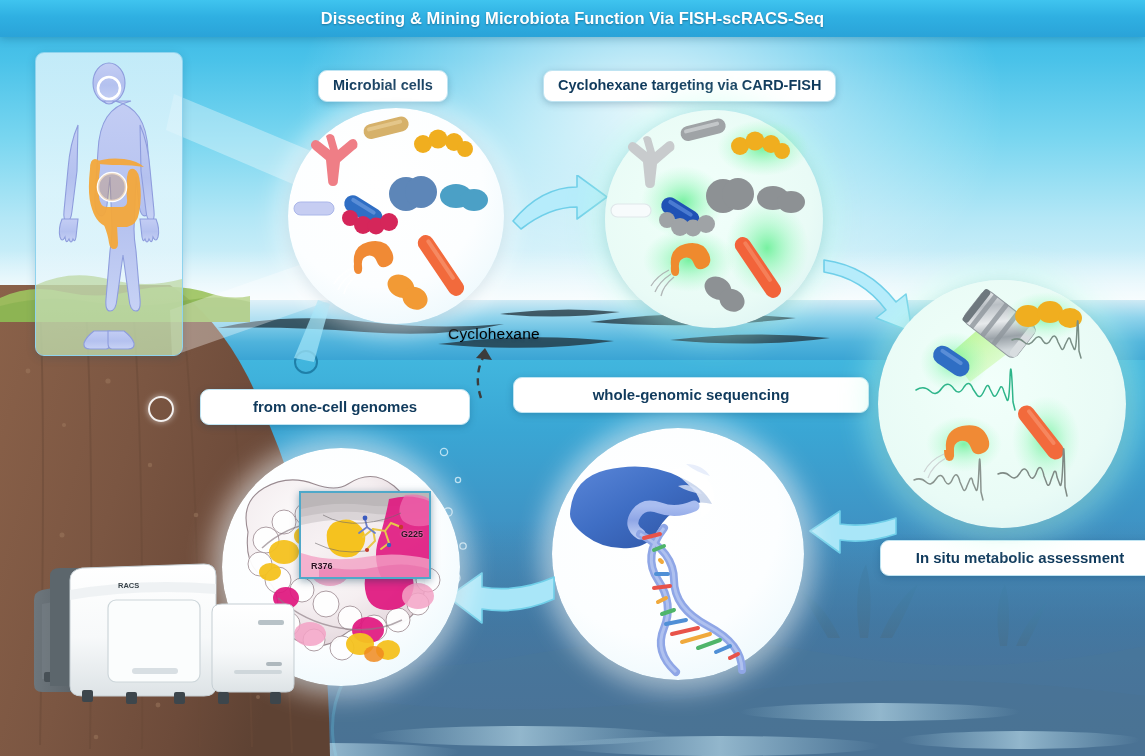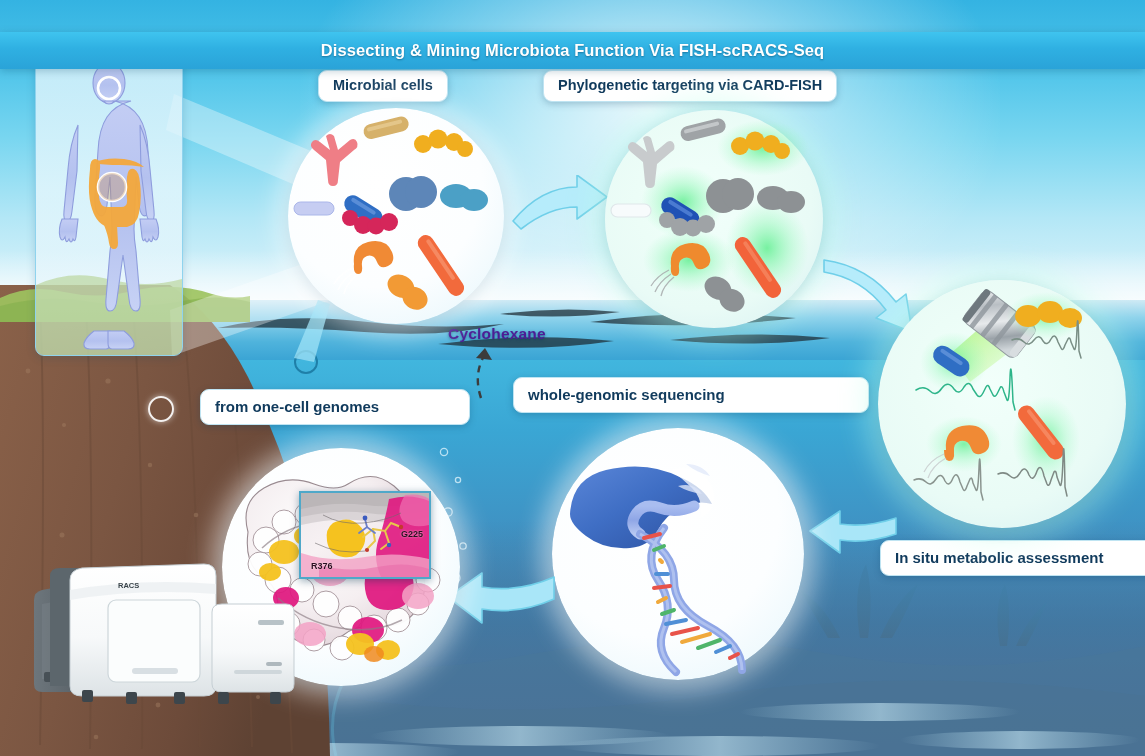--- a/index.html
+++ b/index.html
@@ -17,33 +17,33 @@
   #seasurface{position:absolute;left:0;top:300px;width:1145px;height:70px;
        background:linear-gradient(180deg,#cfeaf5 0%,#8fd3ec 25%,#4fb3dc 60%,#2f9cd0 100%);}
   #sea{position:absolute;left:0;top:360px;width:1145px;height:396px;
        background:linear-gradient(180deg,#41b6de 0%,#3aa6d4 18%,#3f93c4 42%,#4a86b4 66%,#5b84ab 88%,#6286a8 100%);}
   #seadeep{position:absolute;left:0;top:520px;width:1145px;height:236px;
        background:linear-gradient(180deg,rgba(58,116,150,0) 0%,rgba(60,108,146,.55) 45%,rgba(70,106,145,.85) 100%);}
 
   
   #titlebar{position:absolute;left:0;top:0;width:1145px;height:37px;
        background:linear-gradient(180deg,#3fc4ef 0%,#2fb0e2 45%,#2aa3d8 100%);
-       box-shadow:0 2px 8px rgba(0,60,90,.25);margin-top:32px;}
+       box-shadow:0 2px 8px rgba(0,60,90,.25);}
   #titlebar .tt{position:absolute;left:0;top:0;width:1145px;height:37px;
        display:flex;align-items:center;justify-content:center;
        color:#ffffff;font-size:16.5px;font-weight:bold;letter-spacing:.1px;
        text-shadow:0 1px 2px rgba(0,50,80,.45);}
 
   
   #cliff{position:absolute;left:0;top:285px;width:330px;height:471px;}
   #grass{position:absolute;left:0;top:282px;width:250px;height:40px;}
 
   
   .chip{position:absolute;background:#ffffff;border:1.4px solid #bfe4f2;border-radius:9px;
-        color:#103a5c;font-weight:bold;text-align:left;line-height:1.22;
+        color:#103a5c;font-weight:bold;text-align:center;line-height:1.22;
         box-shadow:0 2px 7px rgba(10,60,95,.26);}
   .chip.small{font-size:14.5px;padding:6px 14px;}
   .chip.multi{font-size:15px;padding:8px 14px;}
 
   
   .disc{position:absolute;border-radius:50%;
         background:radial-gradient(circle at 42% 35%, #ffffff 0%, #fcfeff 55%, #eef9fd 80%, #dcf0f8 100%);
         box-shadow:0 0 26px 10px rgba(255,255,255,.55), 0 3px 14px rgba(10,70,105,.22);}
   .disc.glow{background:radial-gradient(circle at 45% 42%, #f2fffb 0%, #ecfdf7 38%, #e9fbf6 62%, #ddf4f3 84%, #d2eef3 100%);
         box-shadow:0 0 30px 12px rgba(190,255,235,.45), 0 3px 14px rgba(10,70,105,.22);}
@@ -59,21 +59,21 @@
 
   
   #instrument{position:absolute;left:22px;top:556px;width:290px;height:170px;}
 
   
   .ring{position:absolute;border-radius:50%;border:2.6px solid rgba(255,255,255,.92);
         box-shadow:0 0 6px rgba(255,255,255,.55);}
   .ring.teal{border-color:#1f7fa8;box-shadow:none;}
 
   
-  #cyclo{position:absolute;left:448px;top:325px;color:#4c1d95;font-size:15.5px;font-weight:bold;
+  #cyclo{position:absolute;left:448px;top:325px;color:#000000;font-size:15.5px;font-weight:normal;
         text-shadow:0 1px 3px rgba(0,55,85,.55);letter-spacing:.2px;}
 
   
   #proteininset{position:absolute;left:299px;top:491px;width:128px;height:84px;
         border:2px solid #4fa8c9;box-shadow:0 2px 8px rgba(0,50,80,.4);overflow:hidden;
         background:linear-gradient(135deg,#efe6ea 0%,#f6eef0 40%,#e7d6de 100%);}
   .resid{position:absolute;color:#2b1020;font-size:9px;font-weight:bold;text-shadow:0 0 2px rgba(255,255,255,.6);}
 
   
   .spec{position:absolute;}
@@ -251,21 +251,21 @@
 
   <div class="ring" style="left:148px;top:396px;width:22px;height:22px;"></div>
   <div class="ring teal" style="left:294px;top:350px;width:20px;height:20px;"></div>
 
   <svg class="abs" style="left:280px;top:300px;" width="80" height="70">
     <path d="M38 0 L14 58 L34 62 L50 4 Z" fill="#9fe3f7" opacity=".75"></path>
   </svg>
 
   <div class="chip small" style="left:318px;top:70px;">Microbial cells</div>
 
-  <div class="chip small" style="left:543px;top:70px;">Phylogenetic targeting via CARD-FISH</div>
+  <div class="chip small" style="left:543px;top:70px;">Cyclohexane targeting via CARD-FISH</div>
 
   <div class="chip multi" style="left:200px;top:389px;width:240px;">
     <div>from one-cell genomes</div>
   </div>
 
   <div class="chip multi" style="left:513px;top:377px;width:326px;">
     <div>whole-genomic sequencing</div>
   </div>
 
   <div class="chip multi" style="left:880px;top:540px;width:250px;">

